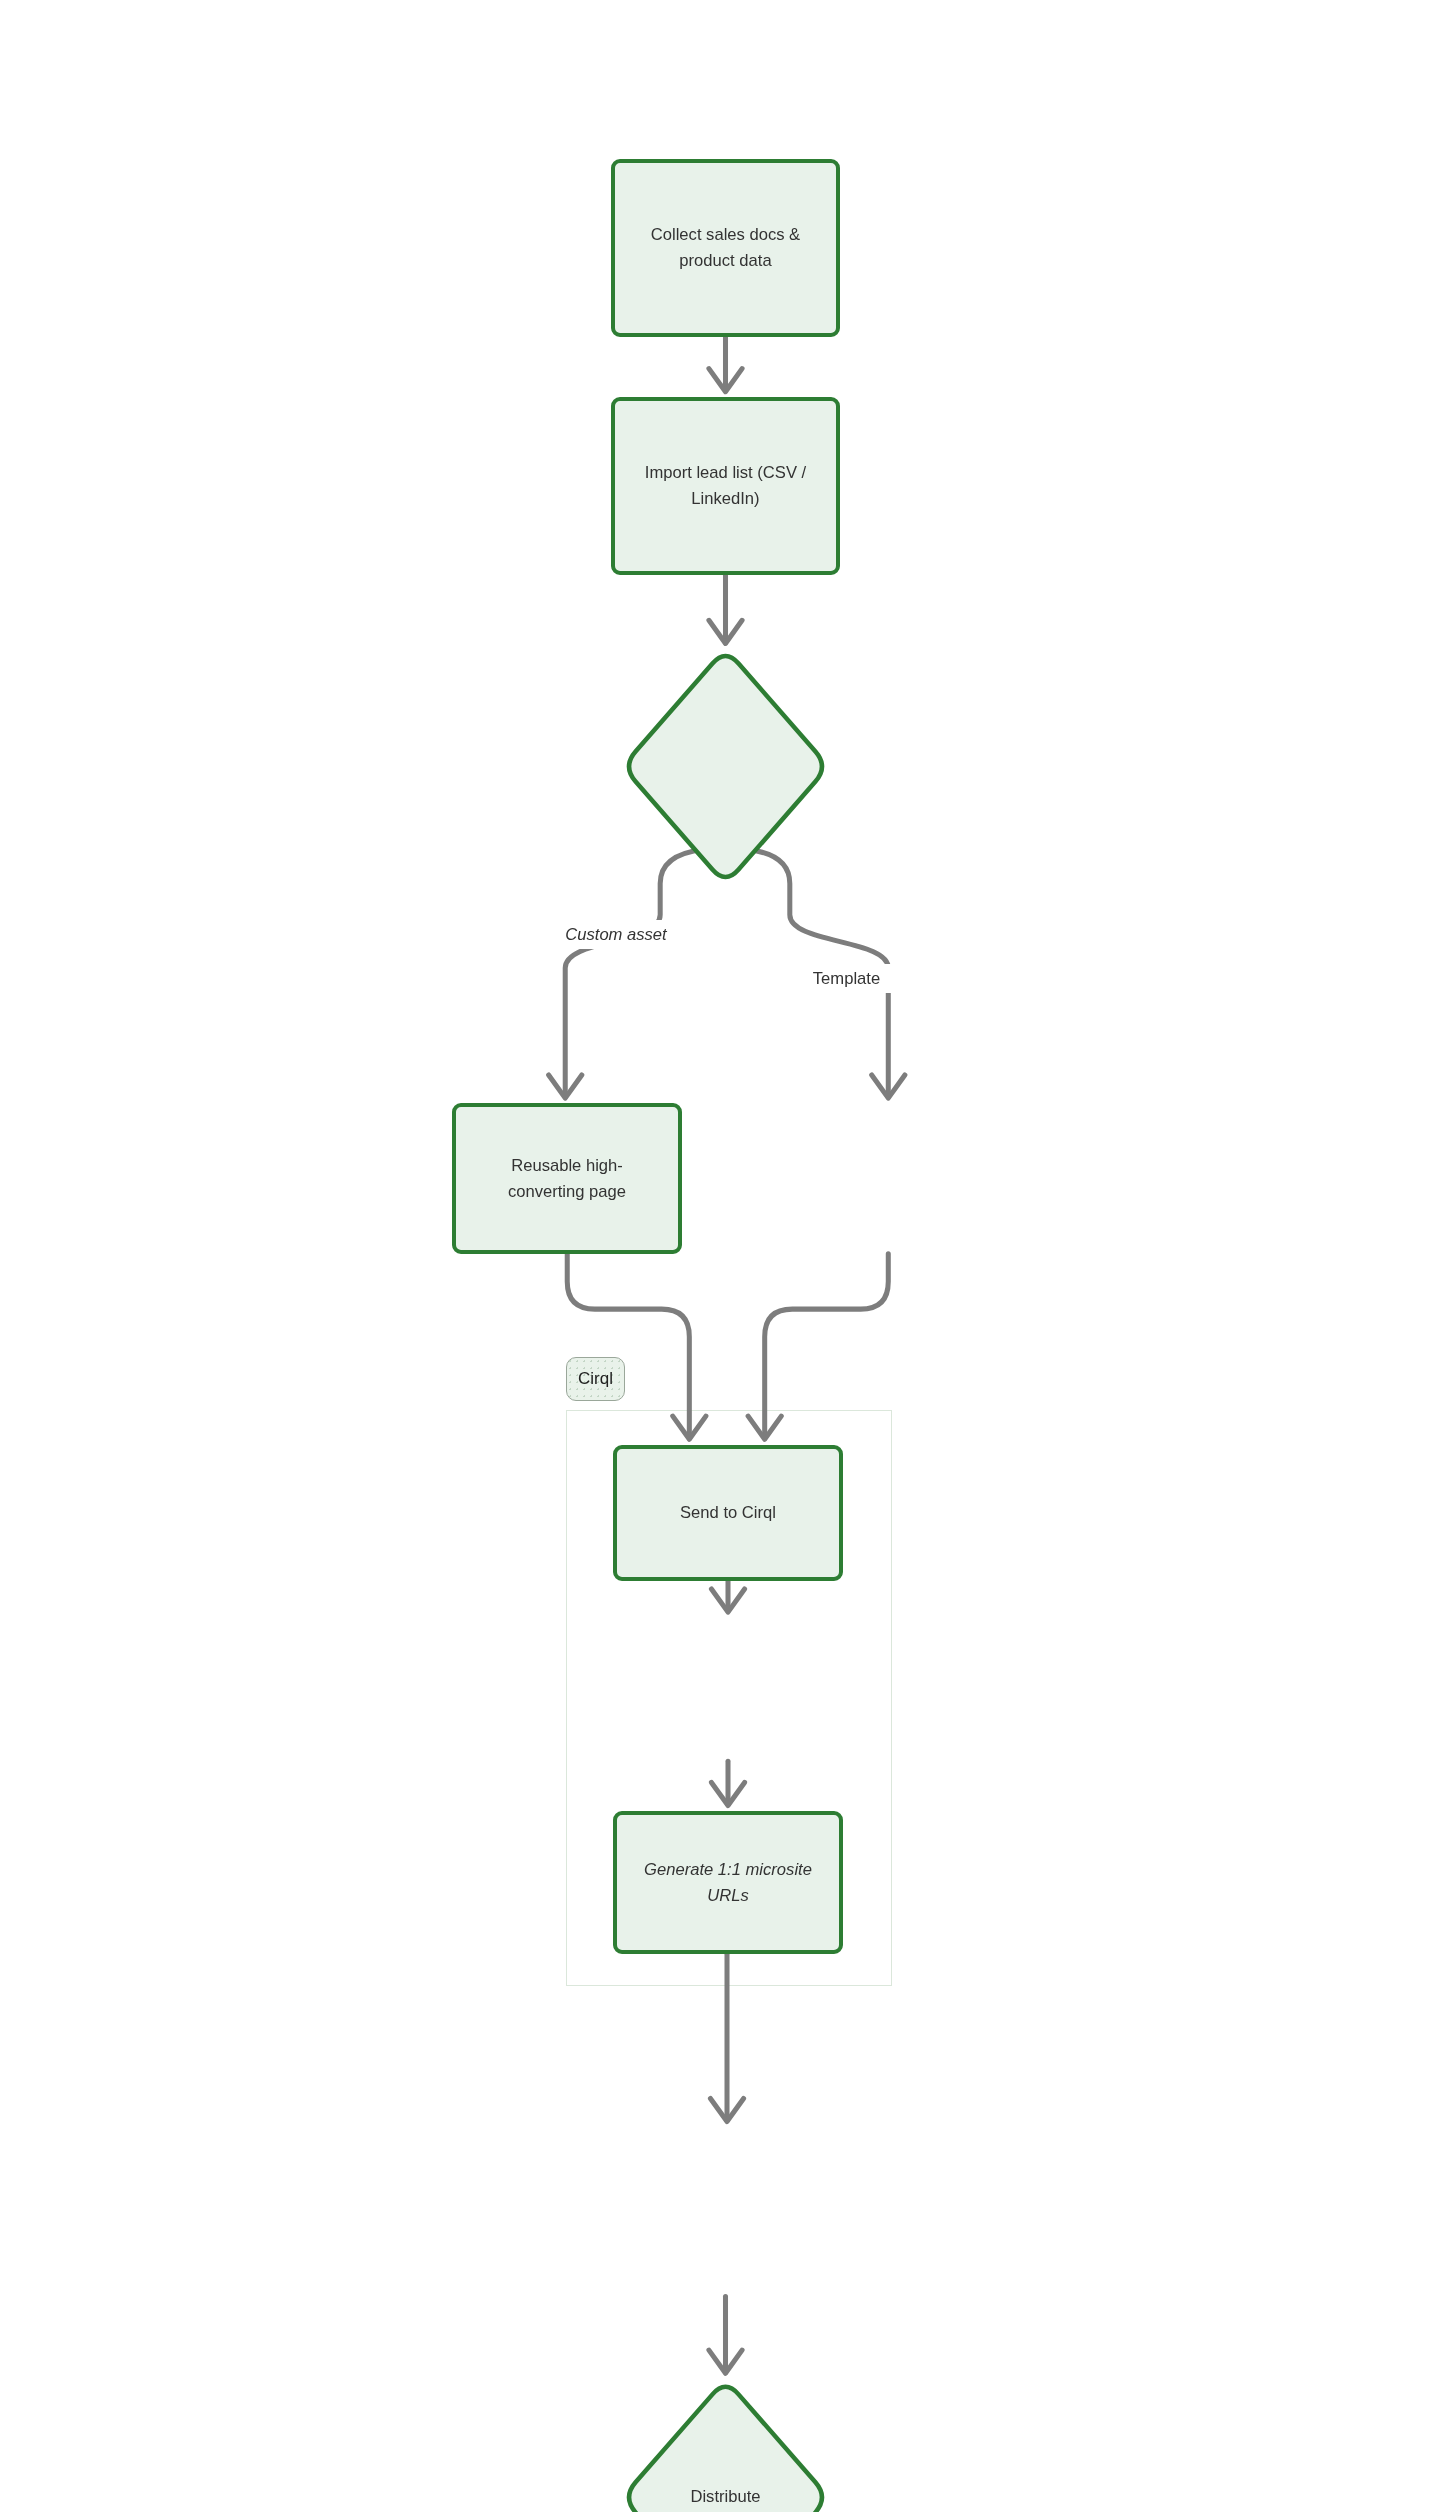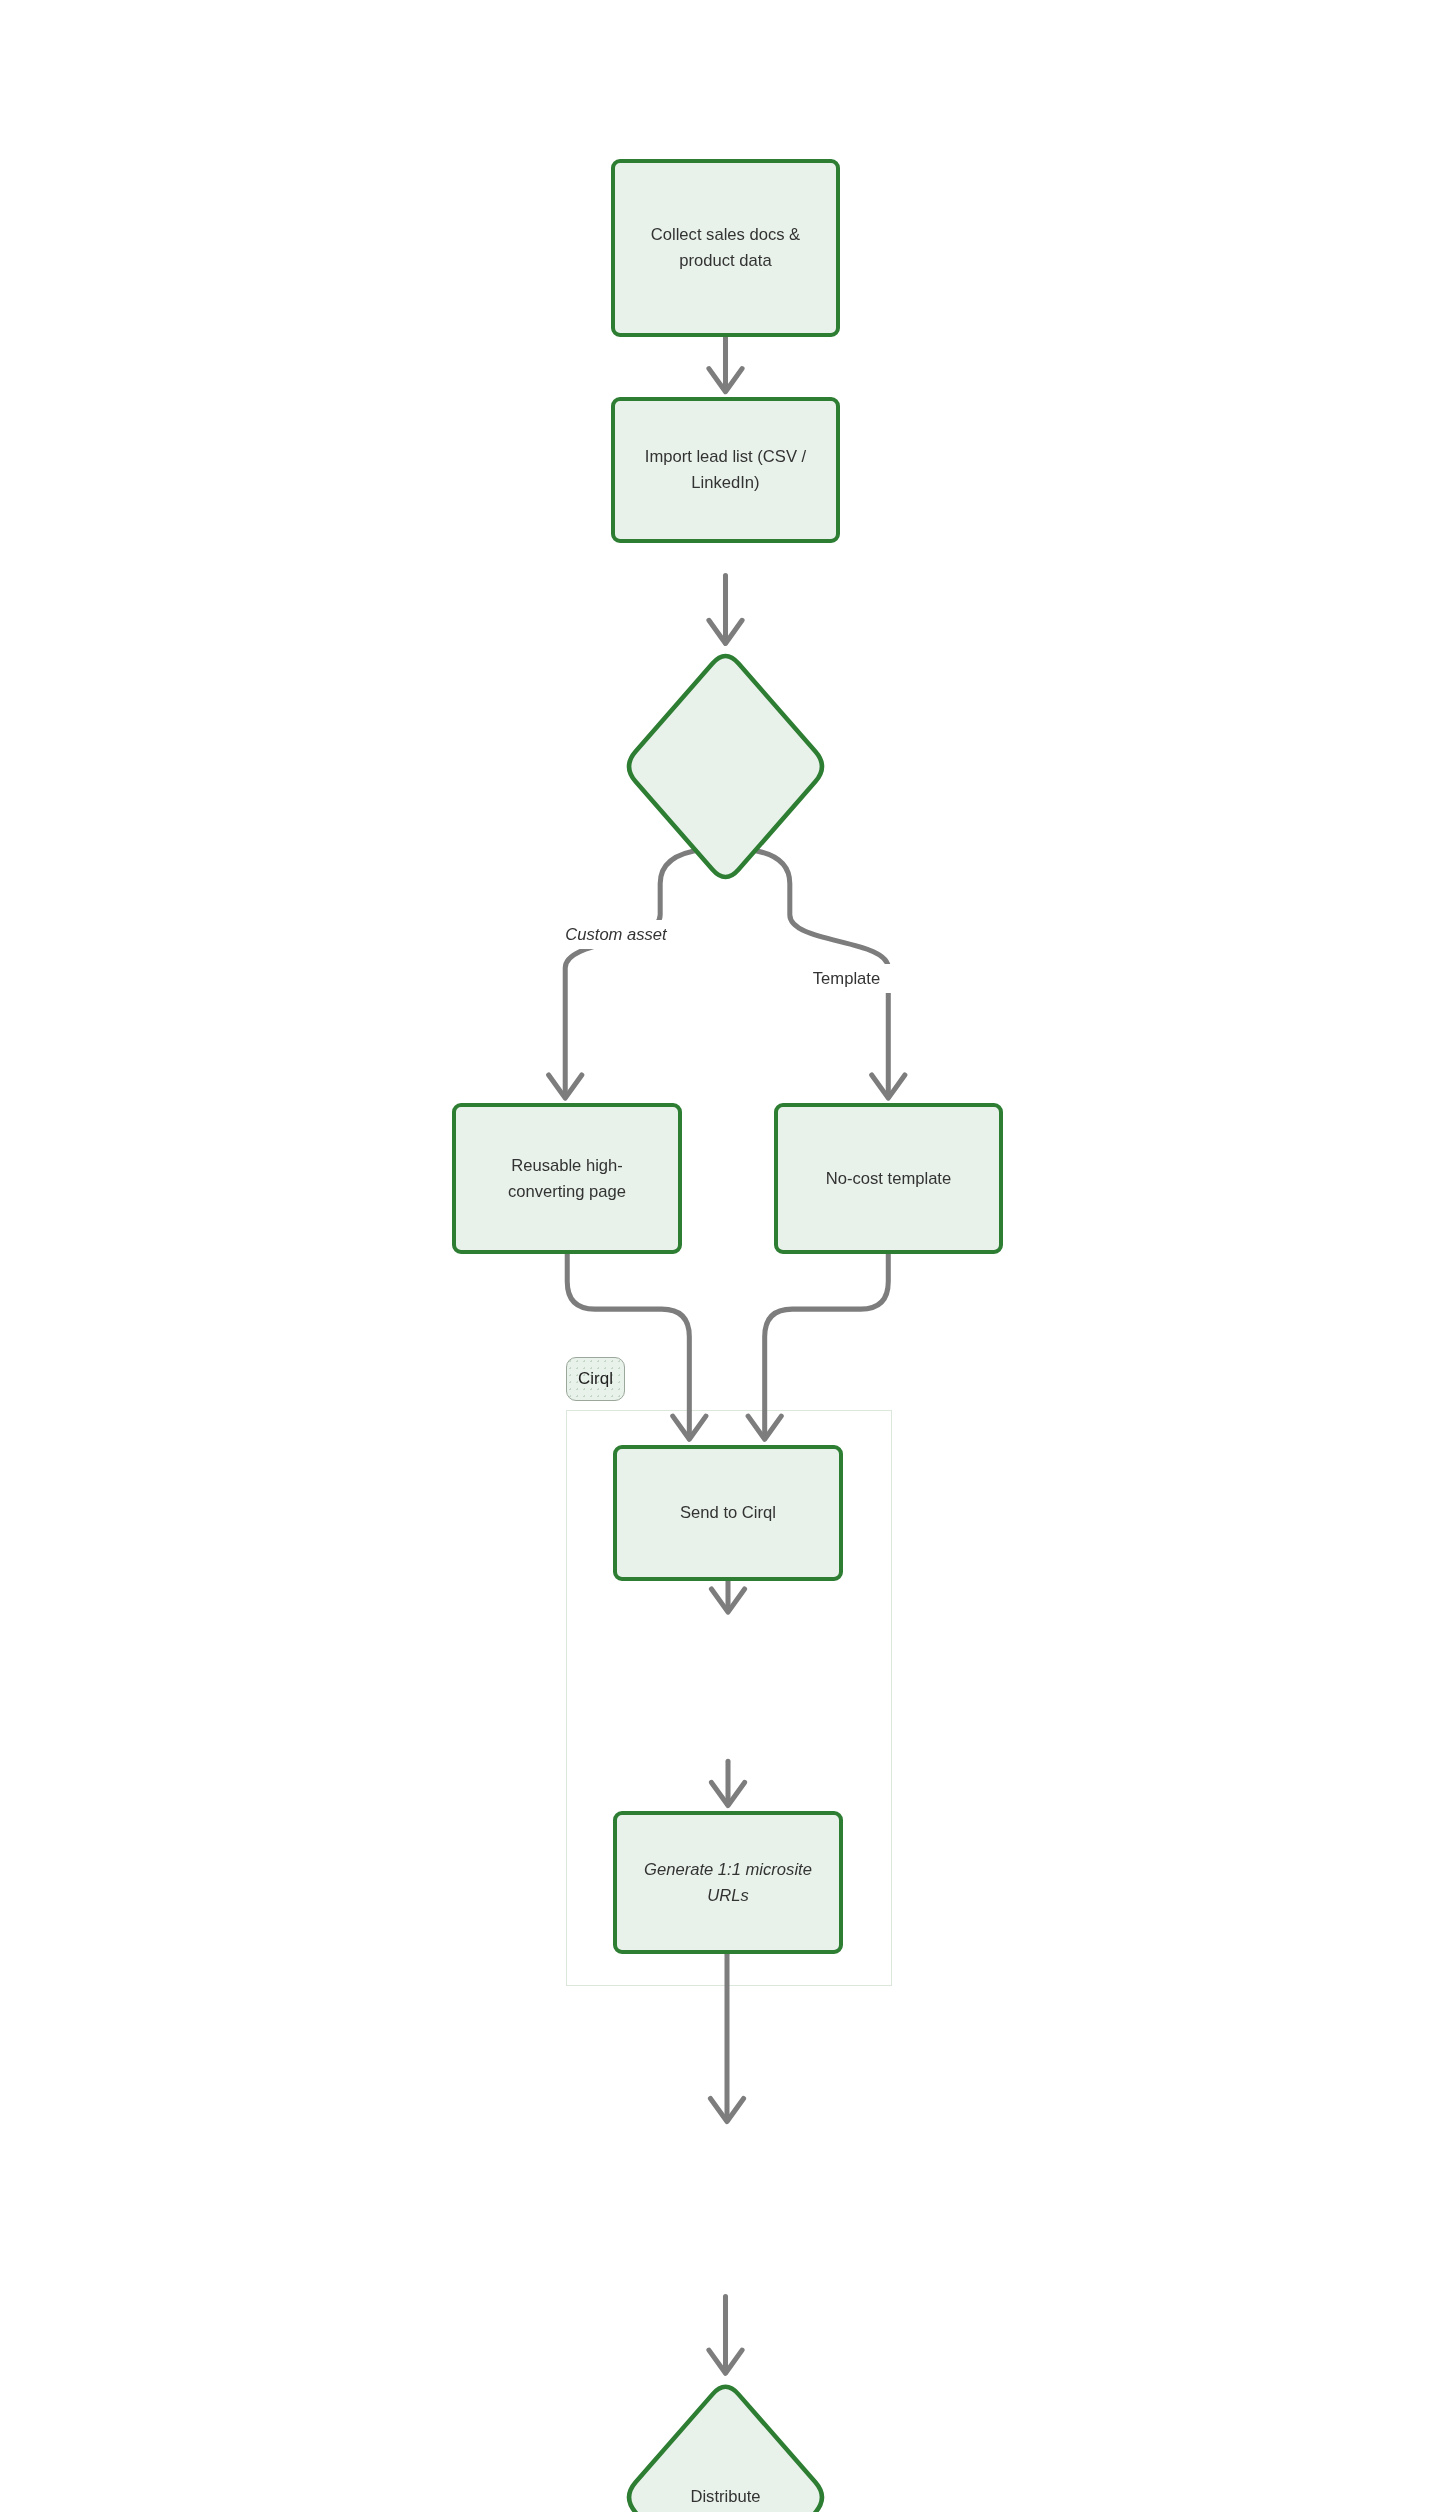--- a/index.html
+++ b/index.html
@@ -118,28 +118,27 @@
     <span>Template</span>
   </div>
 
   <div class="badge">
     <span>Cirql</span>
   </div>
 
   <div class="node green" style="left:611px;top:131px;width:229px;height:178px;margin-top:28px;">Collect sales docs &amp;
 product data</div>
 
-  <div class="node green" style="left:611px;top:397px;width:229px;height:146px;">Import lead list (CSV /
+  <div class="node green" style="left:611px;top:397px;width:229px;height:178px;">Import lead list (CSV /
 LinkedIn)</div>
 
 
   <div class="node green" style="left:452px;top:1103px;width:230px;height:151px;">Reusable high-
 converting page</div>
 
-  <div class="node green" style="left:774px;top:1103px;width:229px;height:151px;">No-cost template</div>
 
   <div class="node green" style="left:613px;top:1445px;width:230px;height:136px;">Send to Cirql</div>
 
 
   <div class="node green" style="left:613px;top:1811px;width:230px;height:143px;font-style:italic;">Generate 1:1 microsite
 URLs</div>
 
 
   <div class="diamond-text" style="left:650px;top:2447px;width:151px;height:100px;">Distribute</div>
 

